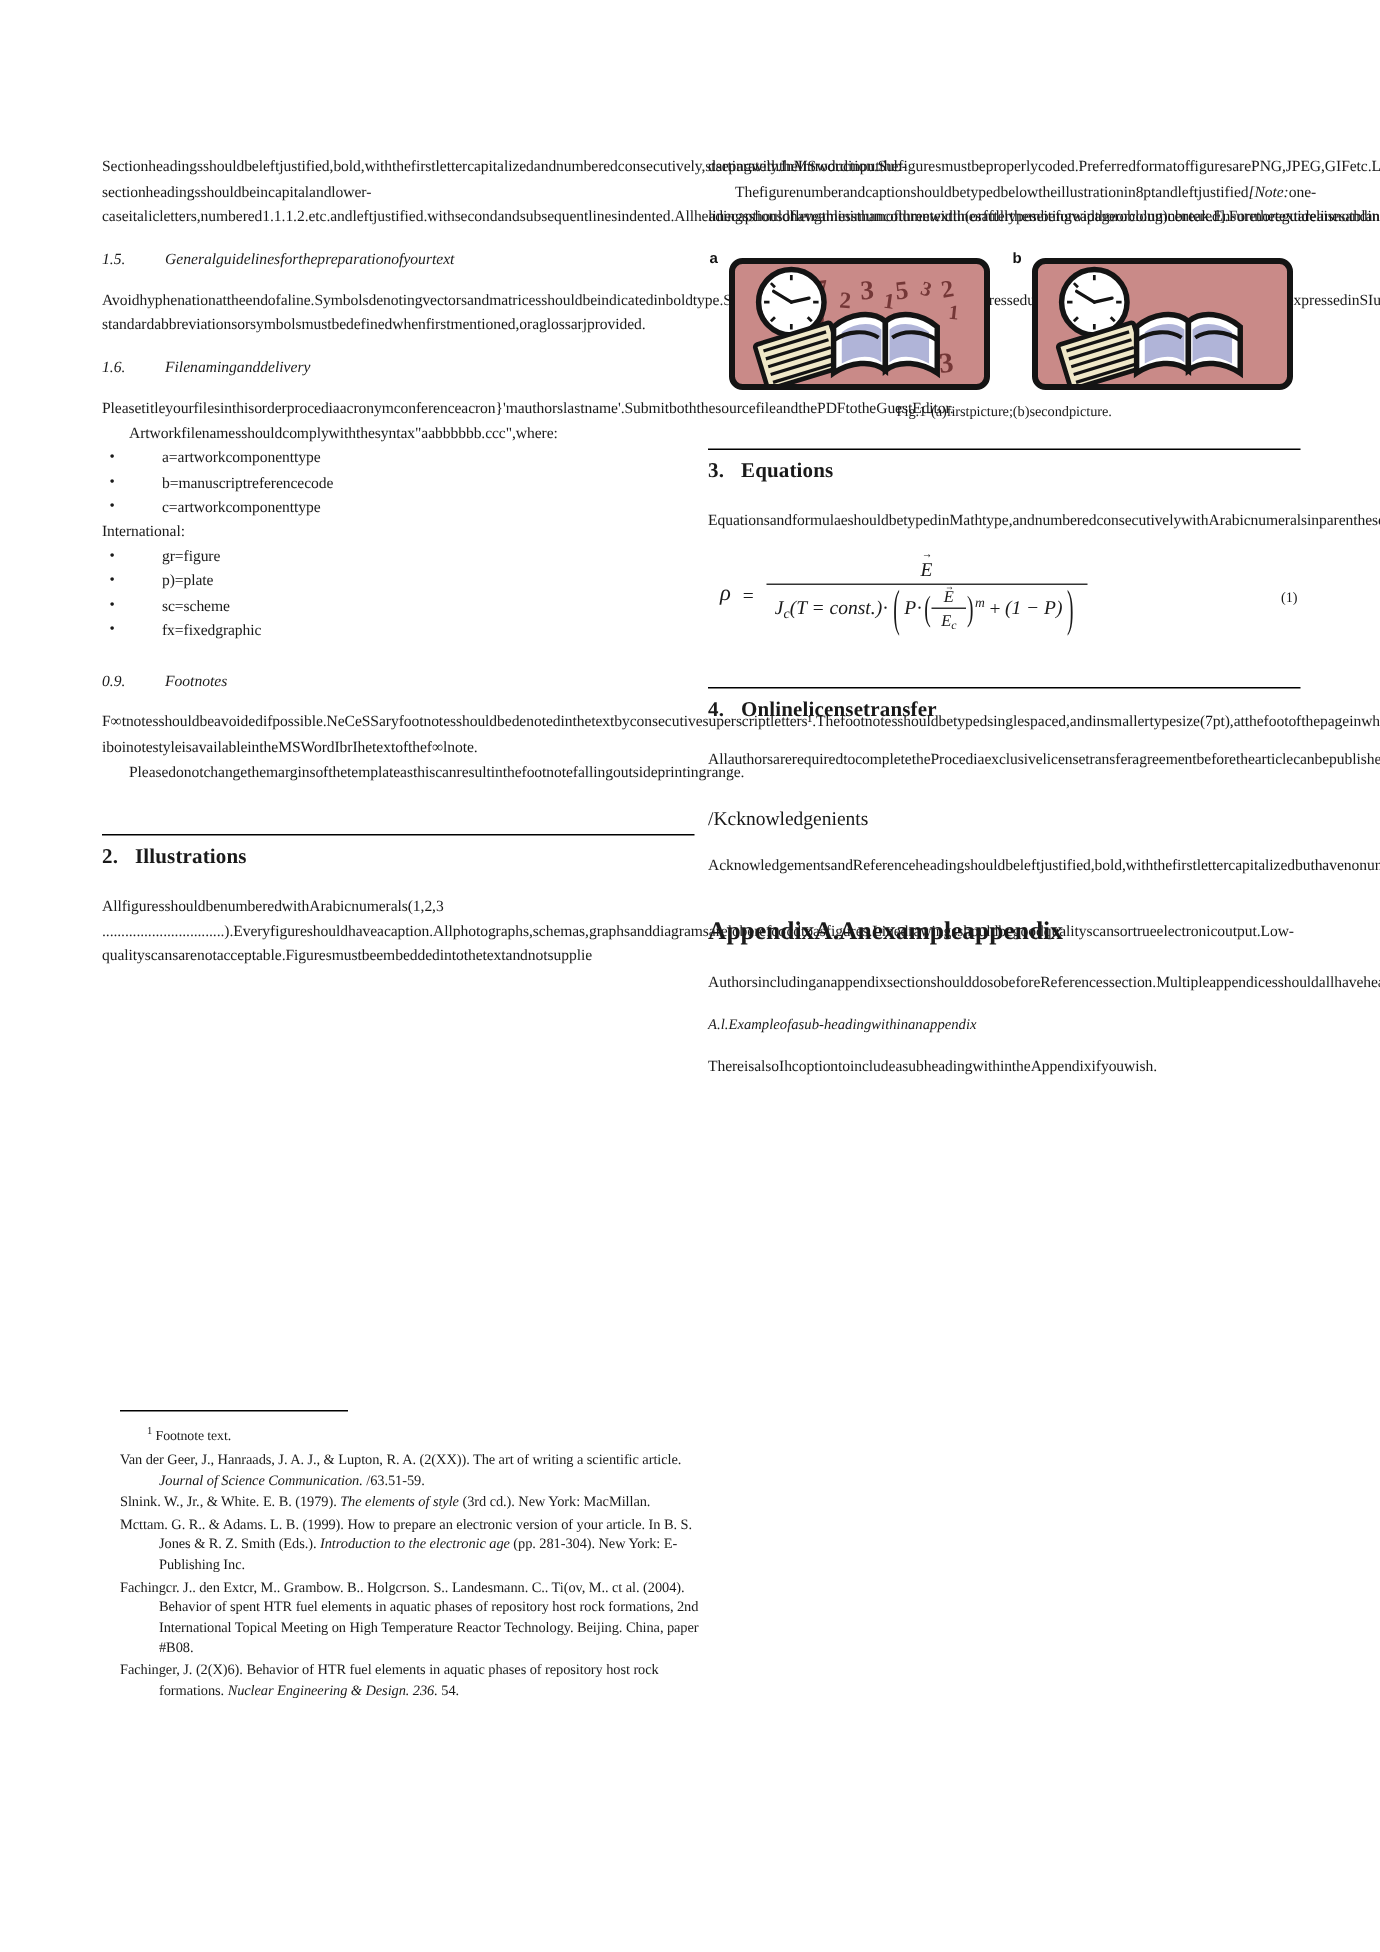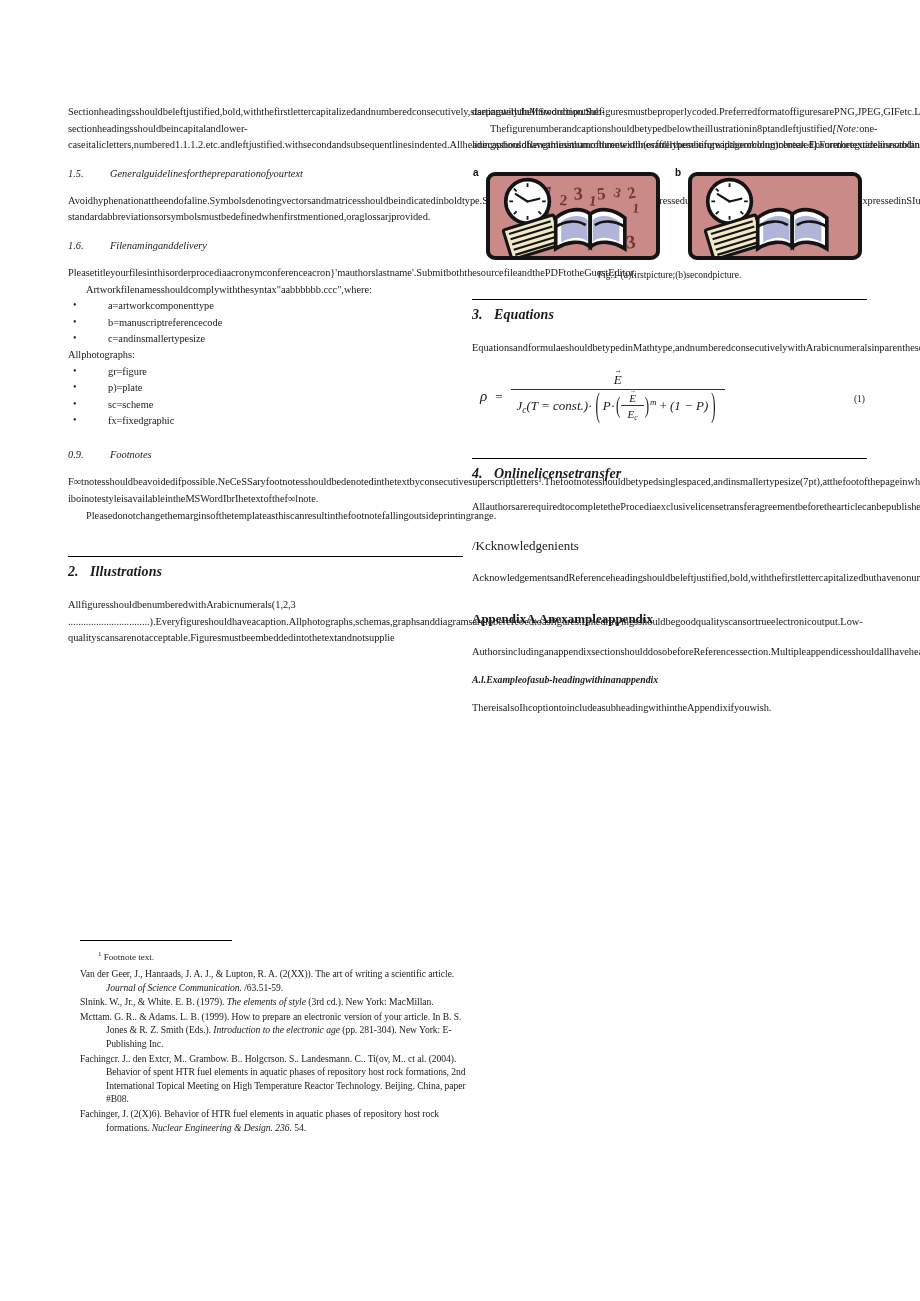--- a/index.html
+++ b/index.html
@@ -42,21 +42,20 @@
   .para.tight { margin-bottom: 0; }
   .indent { text-indent: 18px; }
 
   h2.section {
     font-size: 14px;
     font-weight: bold;
     margin: 0 0 17px 0;
     padding-top: 7px;
     border-top: 1.4px solid #000;
     letter-spacing: 0.1px;
-    font-style: italic;
   }
   h2.section .num { display: inline-block; min-width: 22px; }
 
   h3.subsection {
     font-size: 10.4px;
     font-style: italic;
     font-weight: normal;
     margin: 0 0 14px 0;
   }
   h3.subsection .num {
@@ -64,28 +63,28 @@
     min-width: 42px;
     font-style: italic;
   }
 
   h2.unnum {
     font-size: 13px;
     font-weight: normal;
     margin: 0 0 16px 0;
   }
   h2.appendix {
-    font-size: 13px;
+    font-size: 17px;
     font-weight: bold;
     margin: 0 0 17px 0;
   }
   h3.appsub {
     font-size: 9.8px;
     font-style: italic;
-    font-weight: bold;
+    font-weight: normal;
     margin: 0 0 15px 0;
   }
 
   ul.bullets {
     margin: 0 0 0 0;
     padding: 0 0 0 0;
     list-style: none;
   }
   ul.bullets li {
     position: relative;
@@ -240,24 +239,24 @@
       <span class="num">1.6.</span><span>Filenaminganddelivery</span>
     </h3>
 
     <p class="para tight">Pleasetitleyourfilesinthisorderprocediaacronymconferenceacron}'mauthorslastname'.SubmitboththesourcefileandthePDFtotheGuestEditor.</p>
 
     <p class="para tight indent">Artworkfilenamesshouldcomplywiththesyntax"aabbbbbb.ccc",where:</p>
 
     <ul class="bullets">
       <li>a=artworkcomponenttype</li>
       <li>b=manuscriptreferencecode</li>
-      <li>c=andinsmallertypesize</li>
+      <li>c=artworkcomponenttype</li>
     </ul>
 
-    <p class="comp-label">Allphotographs:</p>
+    <p class="comp-label">International:</p>
 
     <ul class="bullets">
       <li>gr=figure</li>
       <li>p)=plate</li>
       <li>sc=scheme</li>
       <li>fx=fixedgraphic</li>
     </ul>
 
     <div style="height:20px"></div>
 

